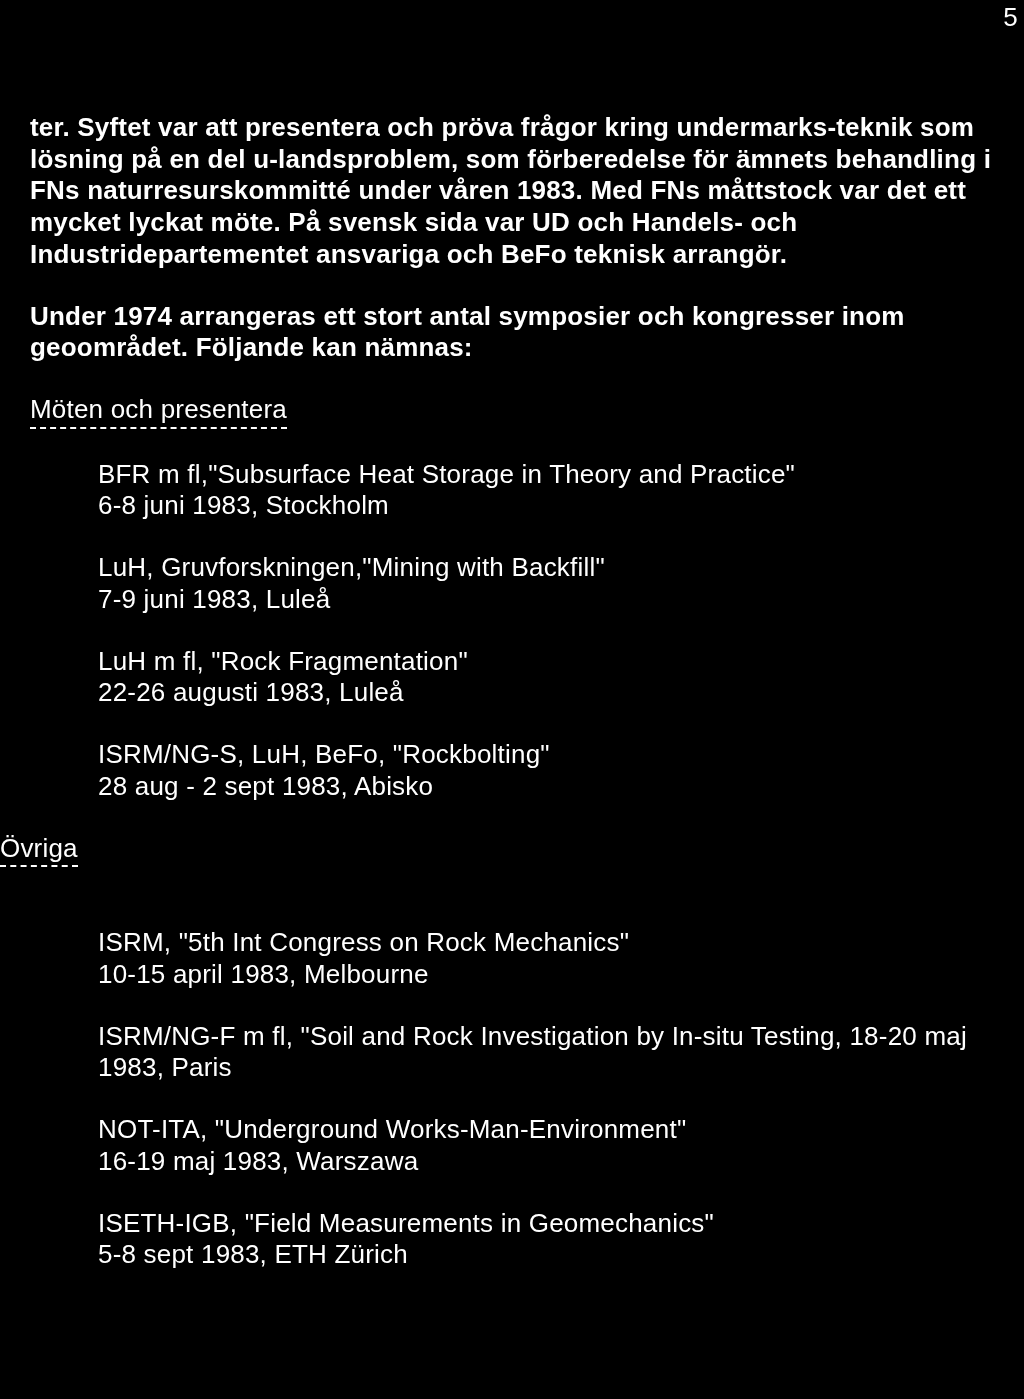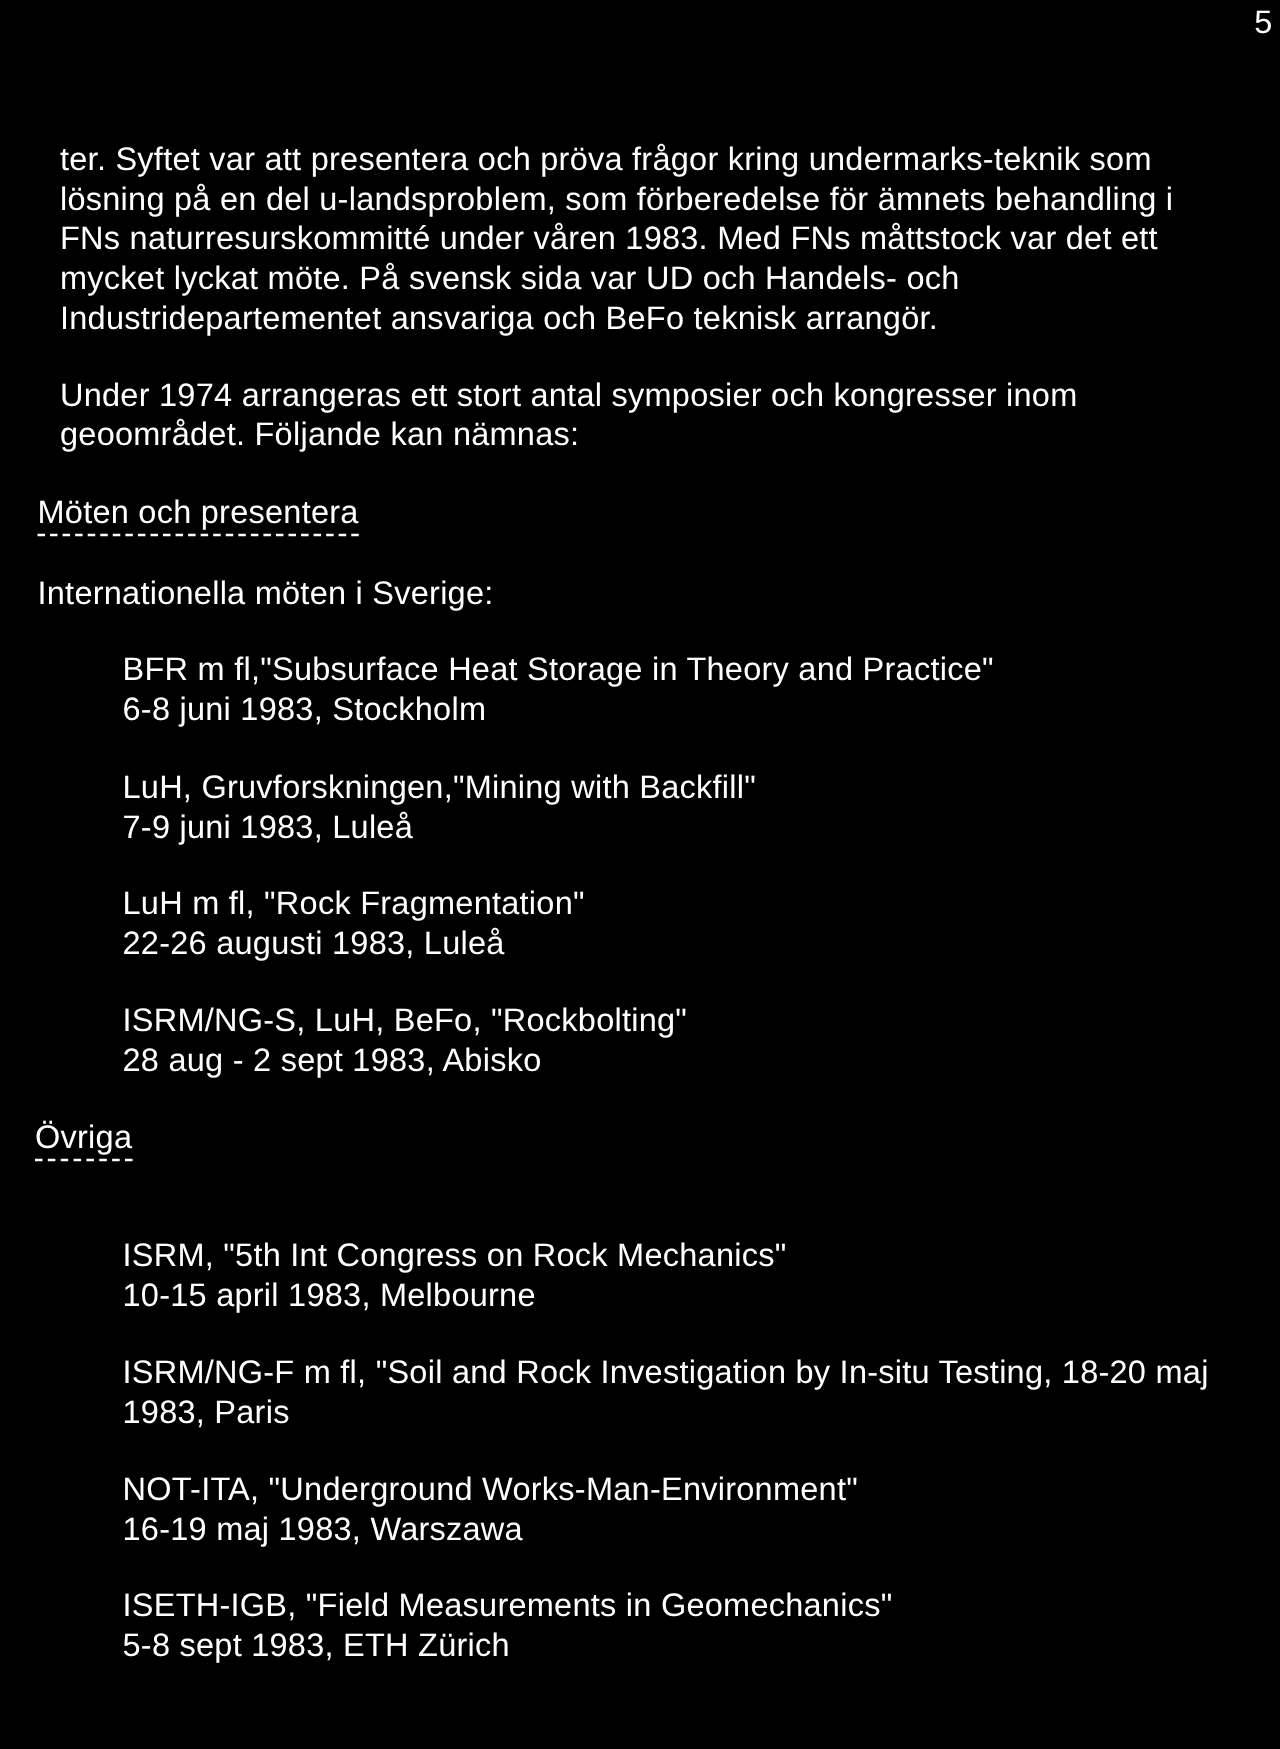--- a/index.html
+++ b/index.html
@@ -20,60 +20,59 @@
       line-height: 1.22;
       letter-spacing: 0.2px;
     }
     .pagenum {
       position: absolute;
       top: 2px;
       right: 6px;
       font-size: 26px;
     }
     .para {
-      margin: 0 0 30px 18px;
+      margin: 0 0 30px 0;
       white-space: pre-wrap;
+      font-weight: bold;
     }
     .underline {
       border-bottom: 2px dashed #fff;
       padding-bottom: 1px;
       display: inline-block;
       margin-bottom: 30px;
     }
     .subhead {
       margin: 0 0 30px 0;
     }
     .indent-block {
       padding-left: 68px;
     }
     .entry {
       margin: 0 0 30px 0;
       white-space: pre-wrap;
     }
     .section-heading {
       margin-left: -30px;
       margin-bottom: 30px;
-      padding-left: 28px;
     }
   </style>
 </head>
 <body>
 
 <div class="page">
   <div class="pagenum">5</div>
 
   <p class="para">ter. Syftet var att presentera och pröva frågor kring undermarks-teknik som lösning på en del u-landsproblem, som förberedelse för ämnets behandling i FNs naturresurskommitté under våren 1983. Med FNs måttstock var det ett mycket lyckat möte. På svensk sida var UD och Handels- och Industridepartementet ansvariga och BeFo teknisk arrangör.</p>
 
   <p class="para">Under 1974 arrangeras ett stort antal symposier och kongresser inom geoområdet. Följande kan nämnas:</p>
 
   <div>
     <span class="underline">Möten och presentera</span>
   </div>
 
-  <p class="subhead">Internationella möten i Sverige:</p>
 
   <div class="indent-block">
     <p class="entry">BFR m fl,"Subsurface Heat Storage in Theory and Practice"
 6-8 juni 1983, Stockholm</p>
     <p class="entry">LuH, Gruvforskningen,"Mining with Backfill"
 7-9 juni 1983, Luleå</p>
     <p class="entry">LuH m fl, "Rock Fragmentation"
 22-26 augusti 1983, Luleå</p>
     <p class="entry">ISRM/NG-S, LuH, BeFo, "Rockbolting"
 28 aug - 2 sept 1983, Abisko</p>

